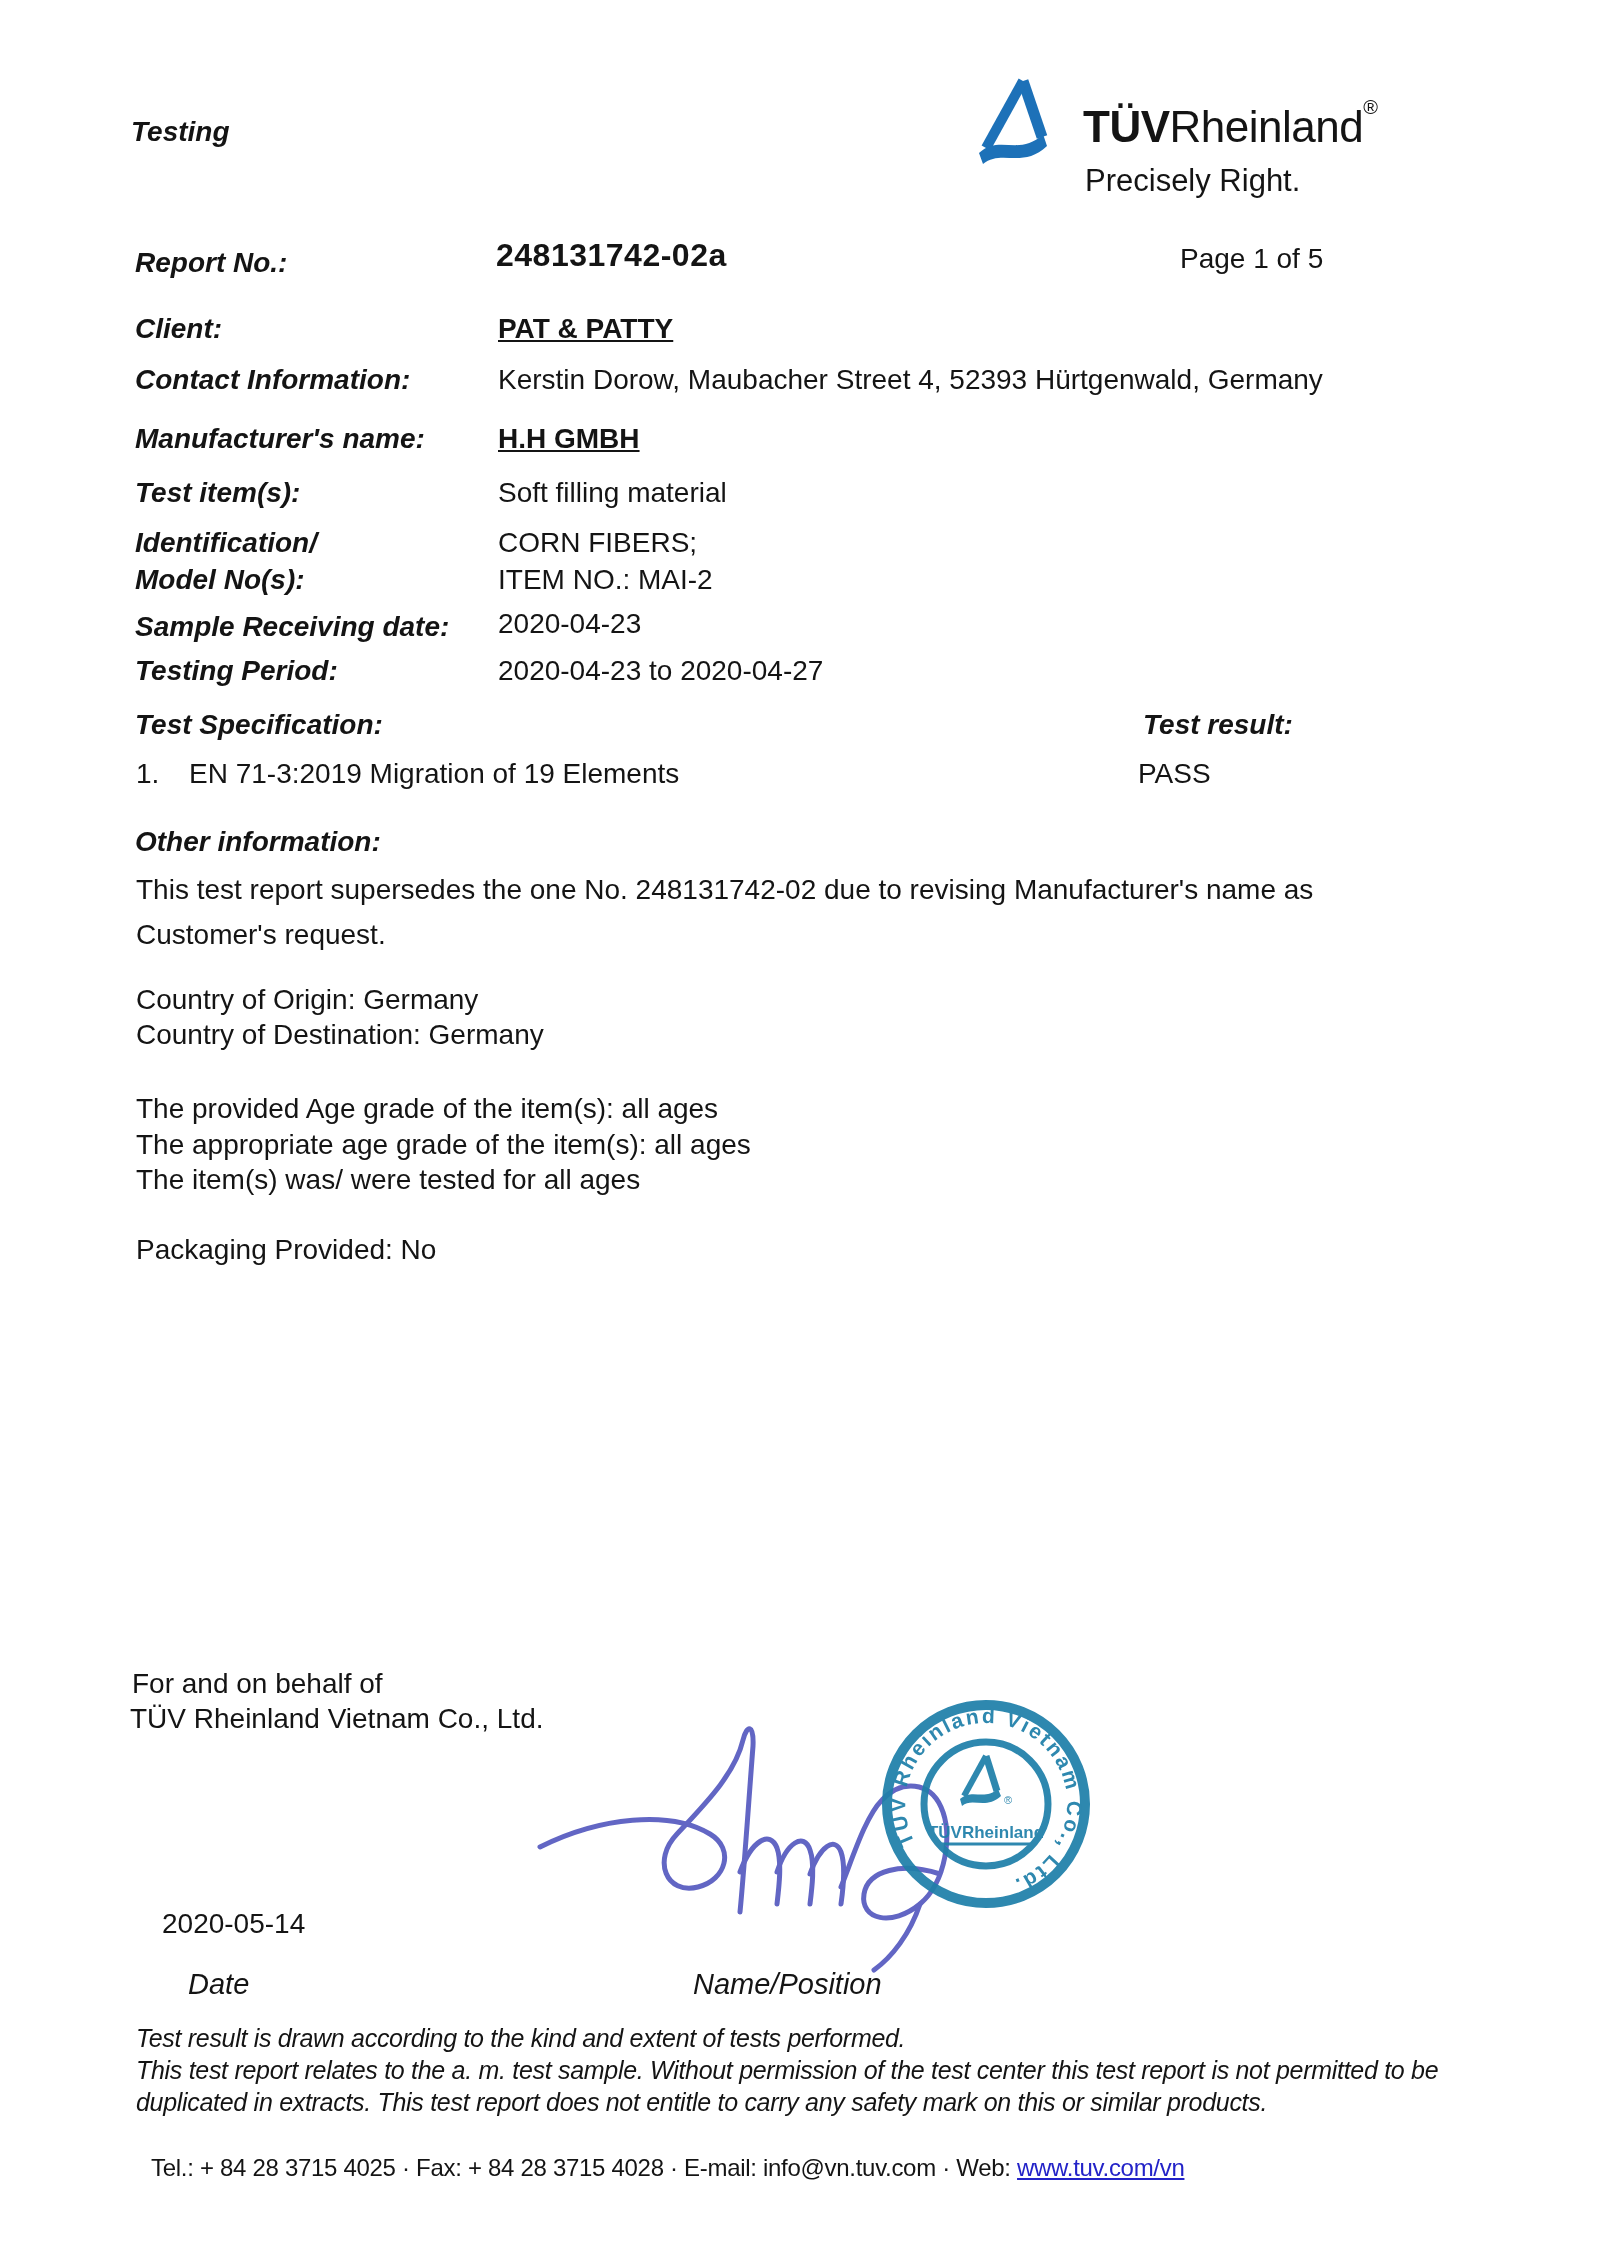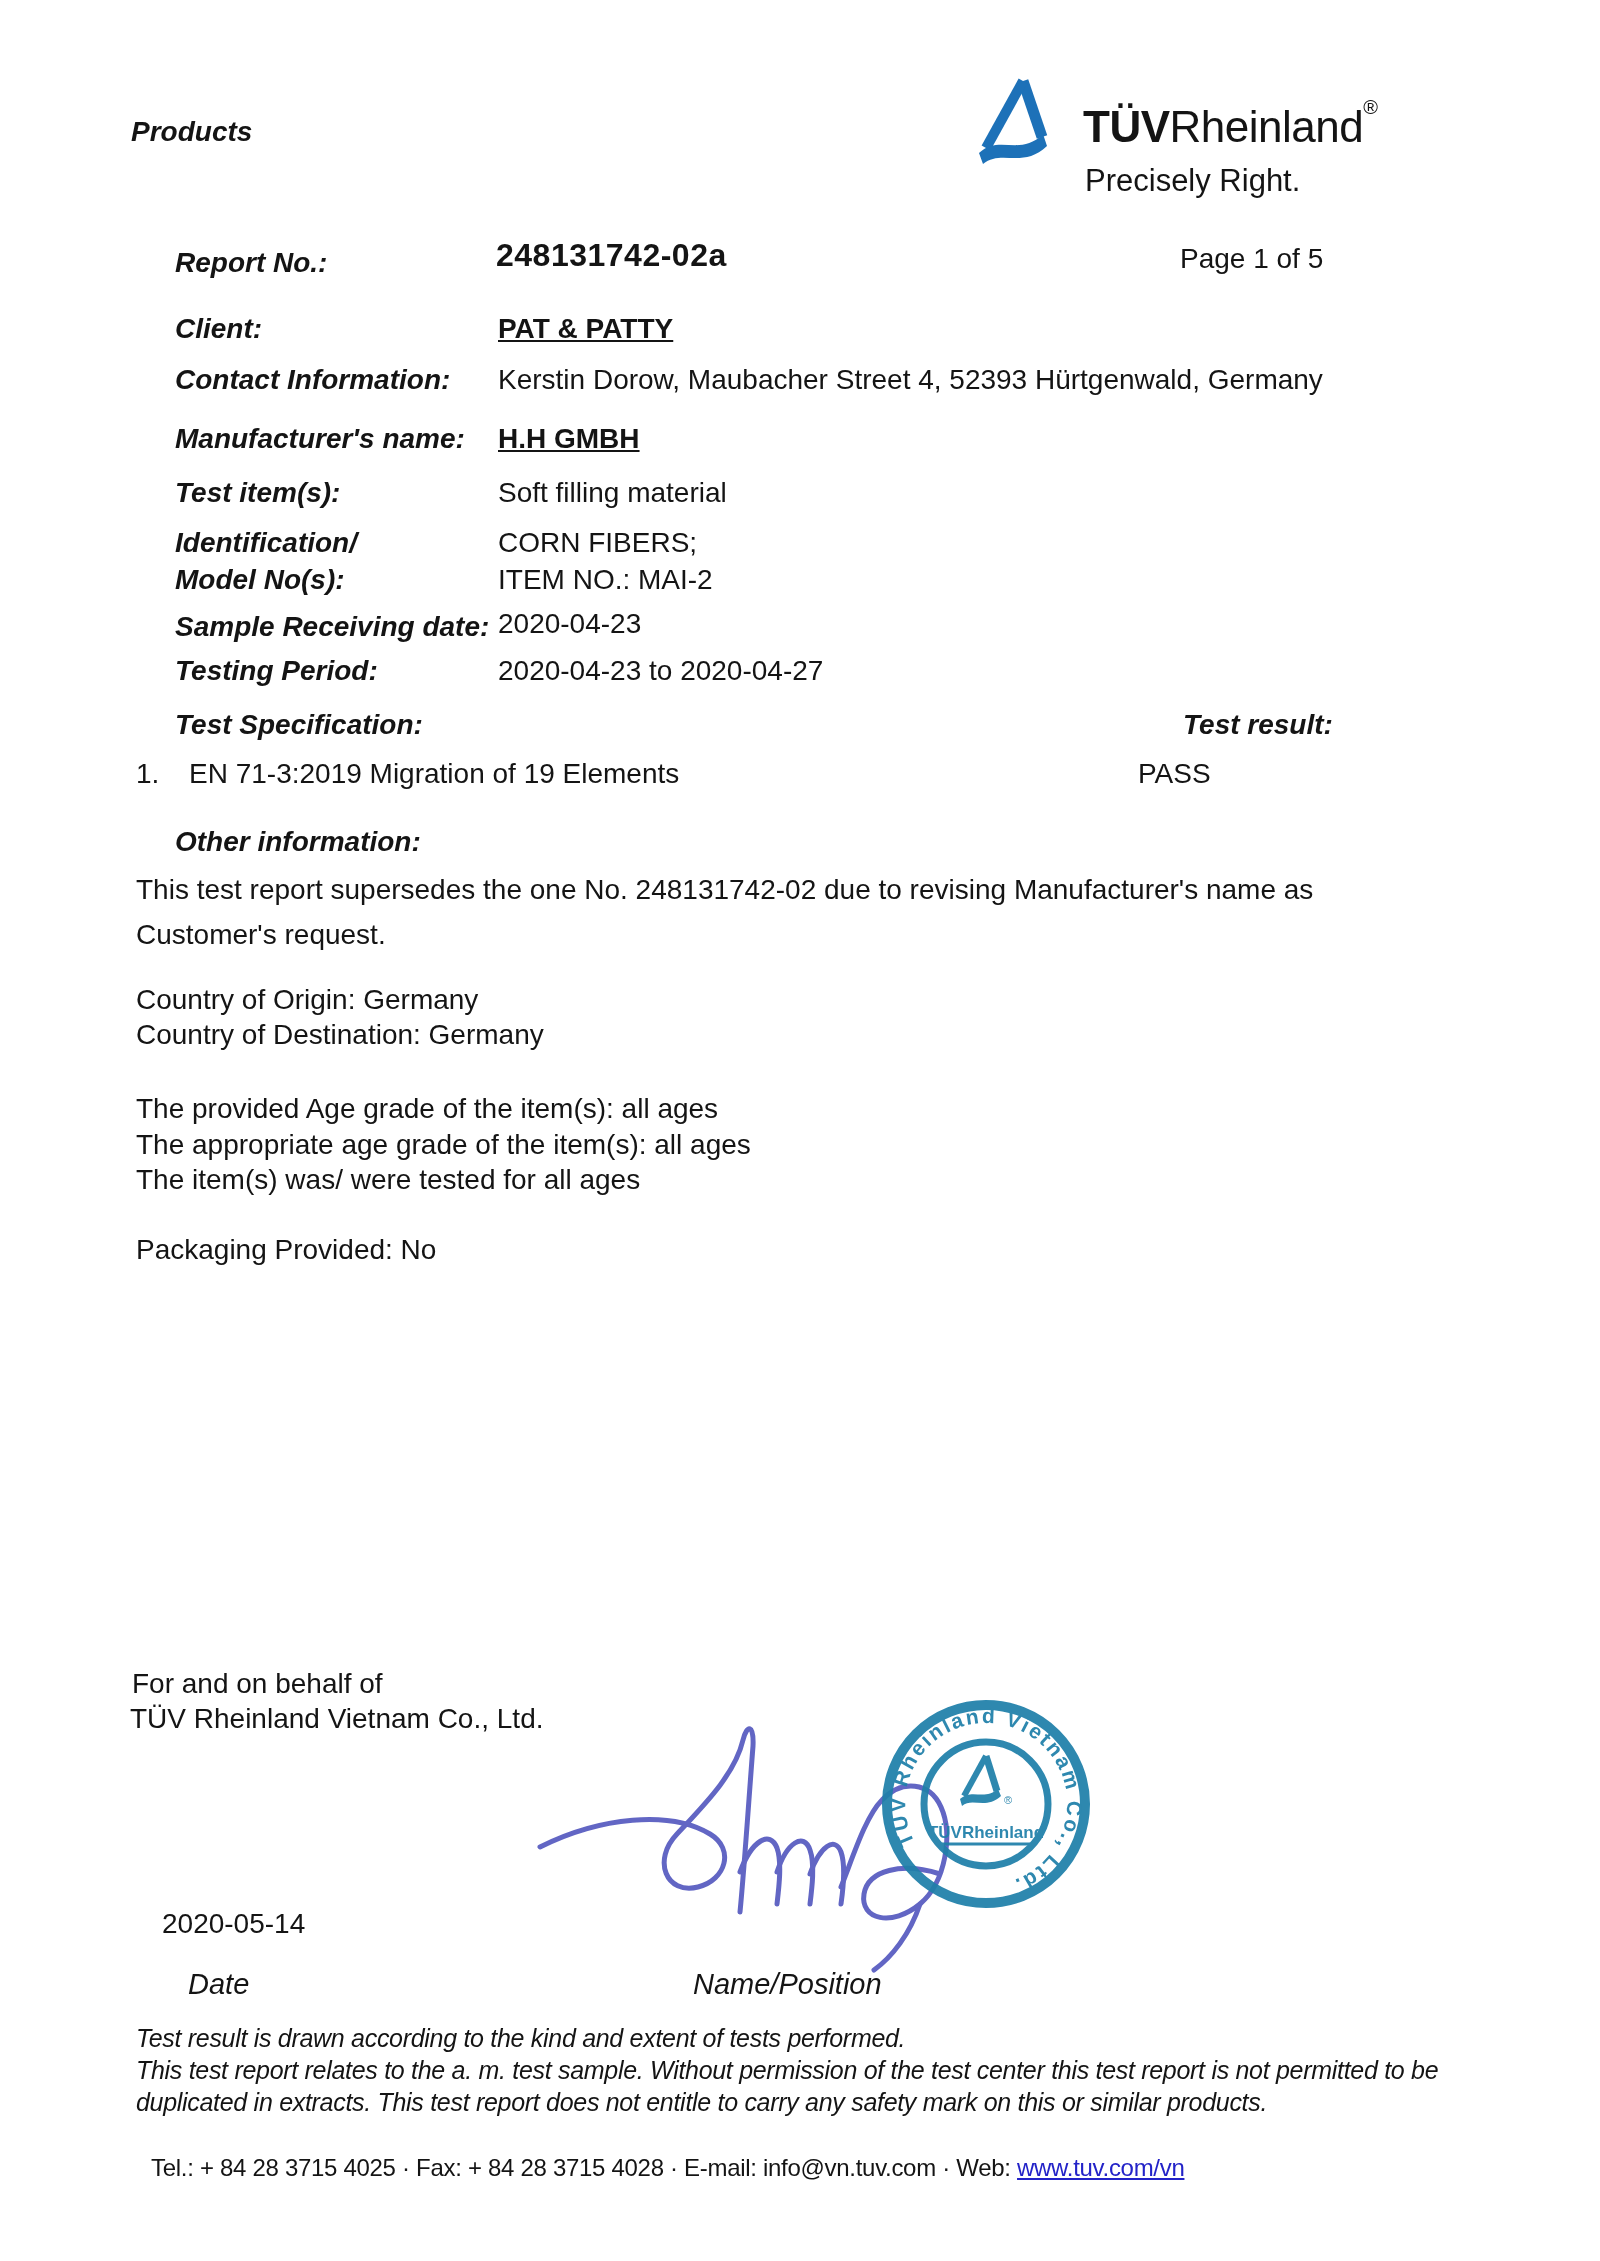--- a/index.html
+++ b/index.html
@@ -1,19 +1,19 @@
 <!DOCTYPE html>
 <html><head>
 <meta charset="utf-8">
 <style>
   html,body{margin:0;padding:0;background:#ffffff;}
   .page{position:relative;width:1600px;height:2261px;background:#ffffff;
         font-family:"Liberation Sans", sans-serif;color:#141414;overflow:hidden;}
   .abs{position:absolute;white-space:nowrap;}
-  .lbl{font-size:28px;font-weight:bold;font-style:italic;margin-left:40px;}
+  .lbl{font-size:28px;font-weight:bold;font-style:italic;}
   .val{font-size:28px;}
   .valb{font-size:28px;font-weight:bold;text-decoration:underline;}
   .body{font-size:28px;}
   .reportno{font-size:32px;font-weight:bold;letter-spacing:0.5px;}
   .pagenum{font-size:28px;}
   .products{font-size:28px;font-weight:bold;font-style:italic;}
   .logotext{font-size:44px;letter-spacing:-0.5px;}
   .logotext .tuv{font-weight:bold;}
   .logotext sup{font-size:20px;vertical-align:28px;font-weight:normal;}
   .tagline{font-size:31px;}
@@ -24,21 +24,21 @@
   .blue-fill{fill:#1d71b8;}
   .teal{fill:#1f7fa9;}
   a.weblink{color:#2323c8;text-decoration:underline;}
   svg text{font-family:"Liberation Sans", sans-serif;}
 </style>
 </head>
 <body>
 
 <div class="page">
 
-  <div class="abs products" style="left:131px;top:116px">Products</div>
+  <div class="abs products" style="left:131px;top:116px">Testing</div>
 
   <svg class="abs" style="left:973px;top:74px" width="94" height="94" viewBox="0 0 94 94">
     <path d="M50 7 L69 63" class="blue-stroke" stroke-width="11" fill="none"></path>
     <path d="M50 7 L13 74" class="blue-stroke" stroke-width="10" fill="none"></path>
     <path d="M6 79 C26 60 47 83 70 60 L74 72 C50 95 28 75 10 90 Z" class="blue-fill"></path>
   </svg>
 
   <div class="abs logotext" style="left:1083px;top:96px"><span class="tuv">TÜV</span><span>Rheinland</span><sup>®</sup></div>
 
   <div class="abs tagline" style="left:1085px;top:163px">Precisely Right.</div>

